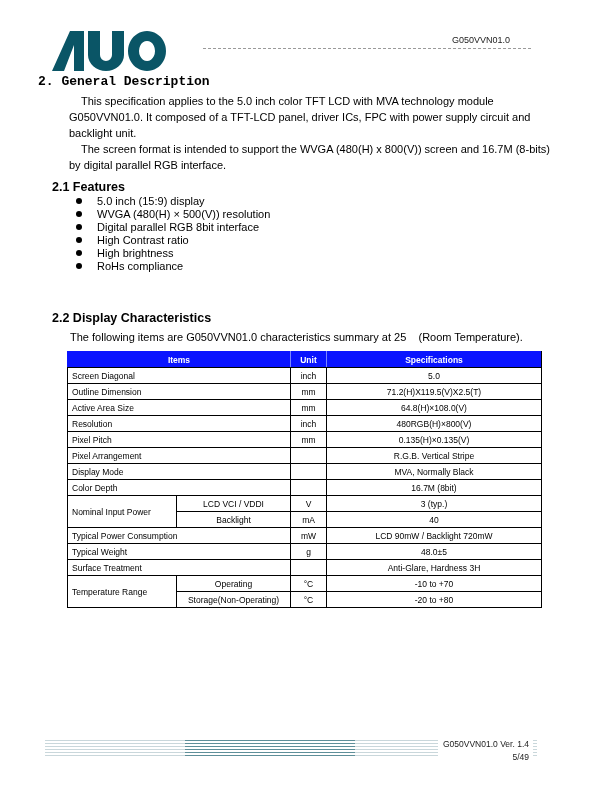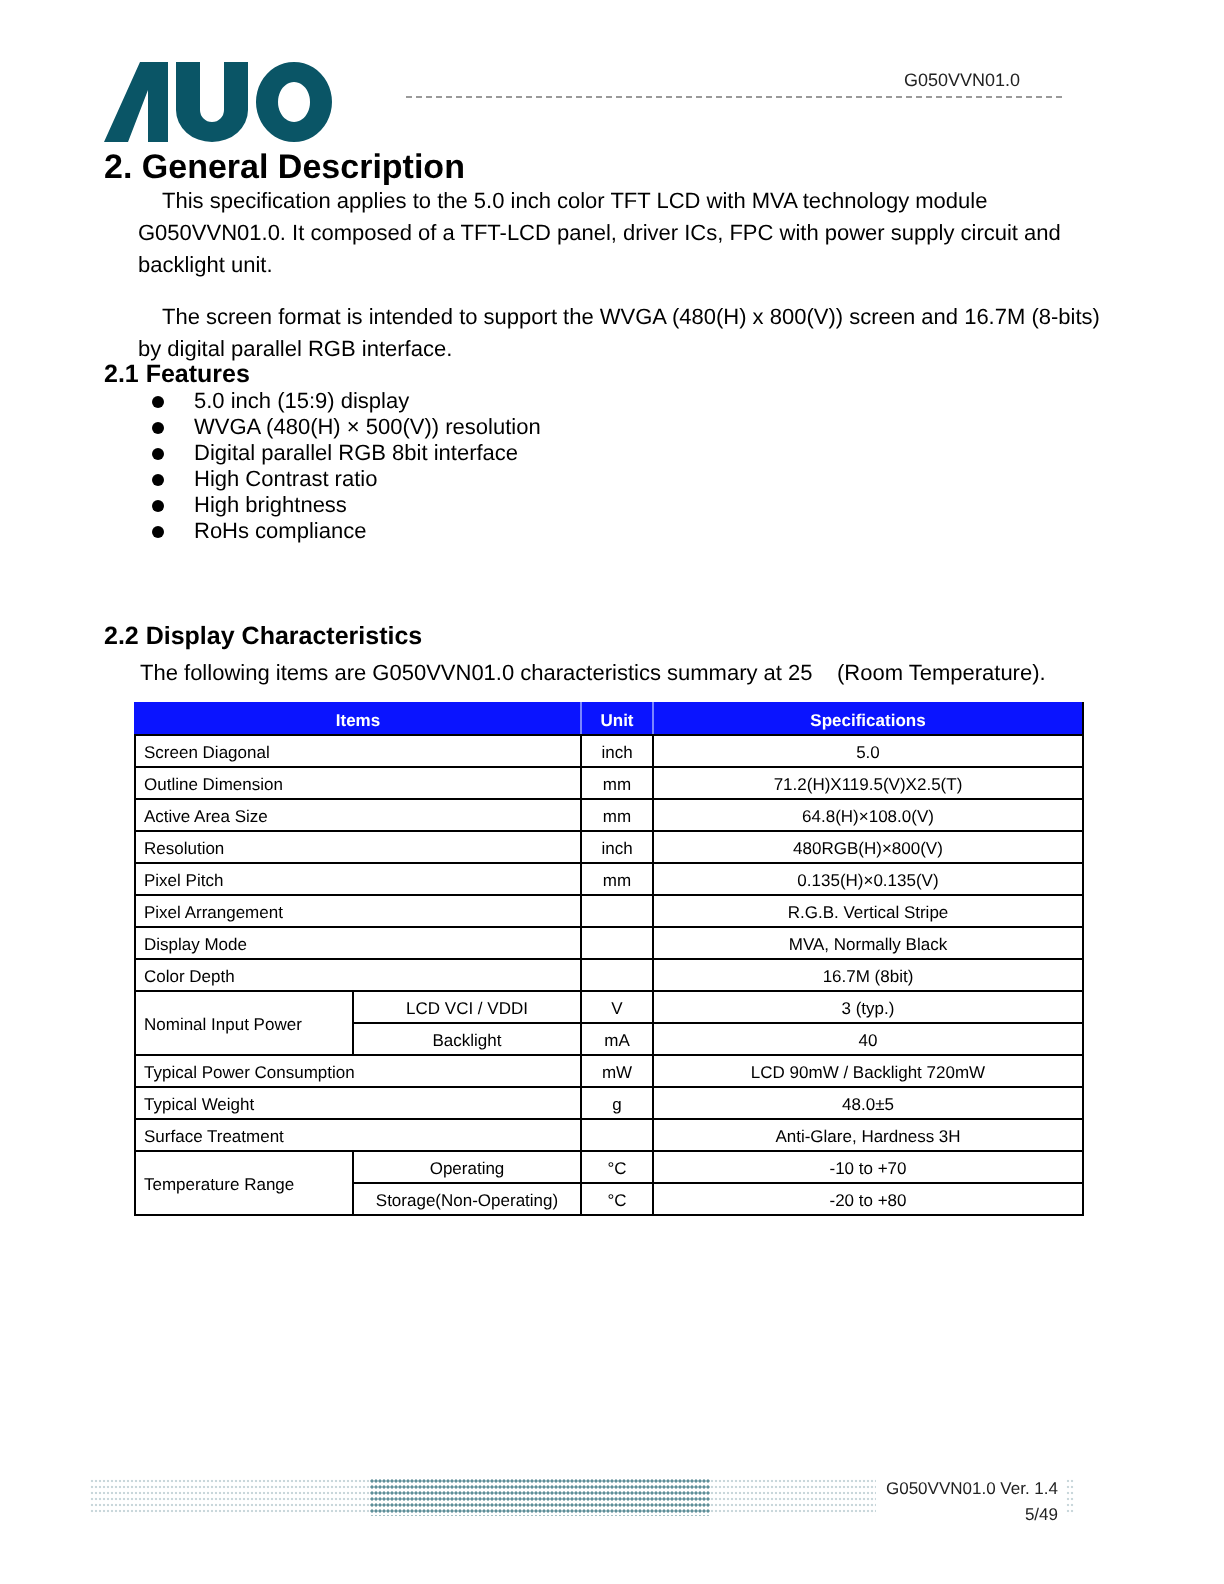--- a/index.html
+++ b/index.html
@@ -2,21 +2,21 @@
 <html><head>
   <meta charset="utf-8">
   <style>
     html, body { margin: 0; padding: 0; background: #ffffff; }
     body { width: 612px; height: 792px; position: relative; overflow: hidden;
            font-family: "Liberation Sans", sans-serif; color: #000; }
     .logo { position: absolute; left: 52px; top: 31px; width: 114px; height: 40px; }
     .header-rule { position: absolute; left: 203px; top: 48px; width: 328px; height: 0;
                    border-top: 1px dashed #9a9a9a; }
     .header-model { position: absolute; left: 452px; top: 35px; font-size: 9px; color: #222; }
-    .h1 { position: absolute; left: 52px; top: 74px; font-size: 17px; font-weight: bold; margin: 0; }
+    .h1 { position: absolute; left: 38px; top: 74px; font-size: 13px; font-weight: bold; margin: 0; font-family: Liberation Mono, monospace; }
     .para { position: absolute; left: 69px; font-size: 11px; line-height: 16px; margin: 0; width: 490px; }
     .h2 { position: absolute; left: 52px; font-size: 12.5px; font-weight: bold; margin: 0; }
     .features { position: absolute; left: 76px; top: 195px; margin: 0; padding: 0; list-style: none; }
     .features li { font-size: 11px; line-height: 13px; height: 13px; position: relative; padding-left: 21px; }
     .features li .bullet { position: absolute; left: 0; top: 3px; width: 6px; height: 6px; border-radius: 50%; background: #000; }
     table.spec { position: absolute; left: 67px; top: 351px; border-collapse: collapse; width: 475px; font-size: 8.5px; }
     table.spec td, table.spec th { border: 1px solid #000; height: 15px; padding: 0 4px; white-space: nowrap; }
     table.spec th { background: #0a14ff; color: #fff; font-weight: bold; text-align: center; border-color: #0a14ff; border-bottom: 1px solid #000;}
     table.spec th.h-items { border-right: 1px solid #7a86ff; }
     table.spec th.h-unit { border-right: 1px solid #7a86ff; border-left:1px solid #7a86ff;}
@@ -43,21 +43,21 @@
     <polygon points="0,40 18,0 32,0 32,40 22,40 22,14 12,40"></polygon>
     <path d="M36,0 h12 v24 a6,6 0 0 0 12,0 v-24 h12 v24 a18,16 0 0 1 -36,0 z"></path>
     <path d="M95,0 a19,20 0 1 1 -0.01,0 z M95,10 a8,10 0 1 0 0.01,0 z" fill-rule="evenodd"></path>
   </g>
 </svg>
 <div class="header-rule"></div>
 <div class="header-model">G050VVN01.0</div>
 
 <h1 class="h1">2. General Description</h1>
 <p class="para" style="top:93px; text-indent:12px; left:69px; width:490px;">This specification applies to the 5.0 inch color TFT LCD with MVA technology module G050VVN01.0. It composed of a TFT-LCD panel, driver ICs, FPC with power supply circuit and backlight unit.</p>
-<p class="para" style="top:151px; text-indent:12px; left:69px;">The screen format is intended to support the WVGA (480(H) x 800(V)) screen and 16.7M (8-bits) by digital parallel RGB interface.</p>
+<p class="para" style="top:141px; text-indent:12px; left:69px;">The screen format is intended to support the WVGA (480(H) x 800(V)) screen and 16.7M (8-bits) by digital parallel RGB interface.</p>
 
 <h2 class="h2" style="top:180px;">2.1 Features</h2>
 <ul class="features">
   <li><span class="bullet"></span><span>5.0 inch (15:9) display</span></li>
   <li><span class="bullet"></span><span>WVGA (480(H) × 500(V)) resolution</span></li>
   <li><span class="bullet"></span><span>Digital parallel RGB 8bit interface</span></li>
   <li><span class="bullet"></span><span>High Contrast ratio</span></li>
   <li><span class="bullet"></span><span>High brightness</span></li>
   <li><span class="bullet"></span><span>RoHs compliance</span></li>
 </ul>

